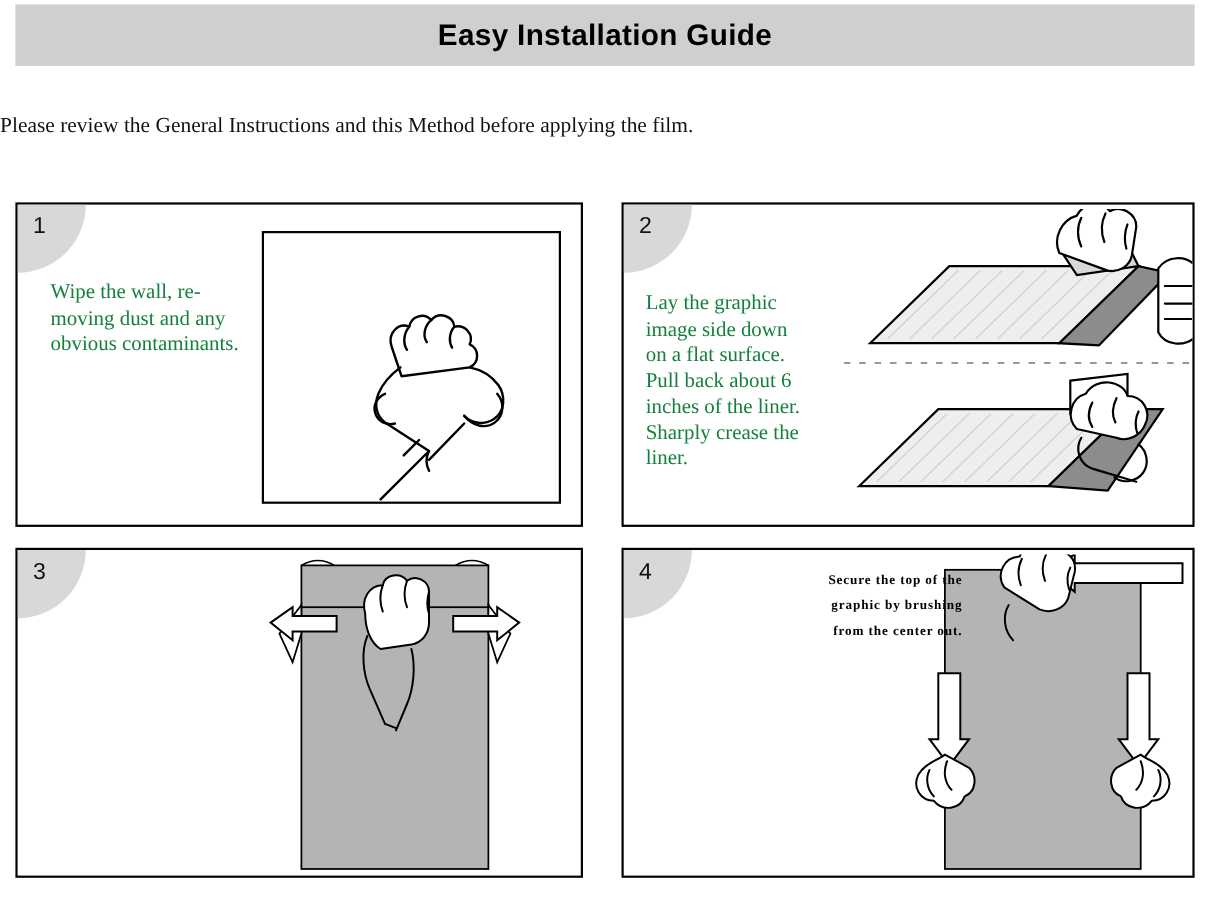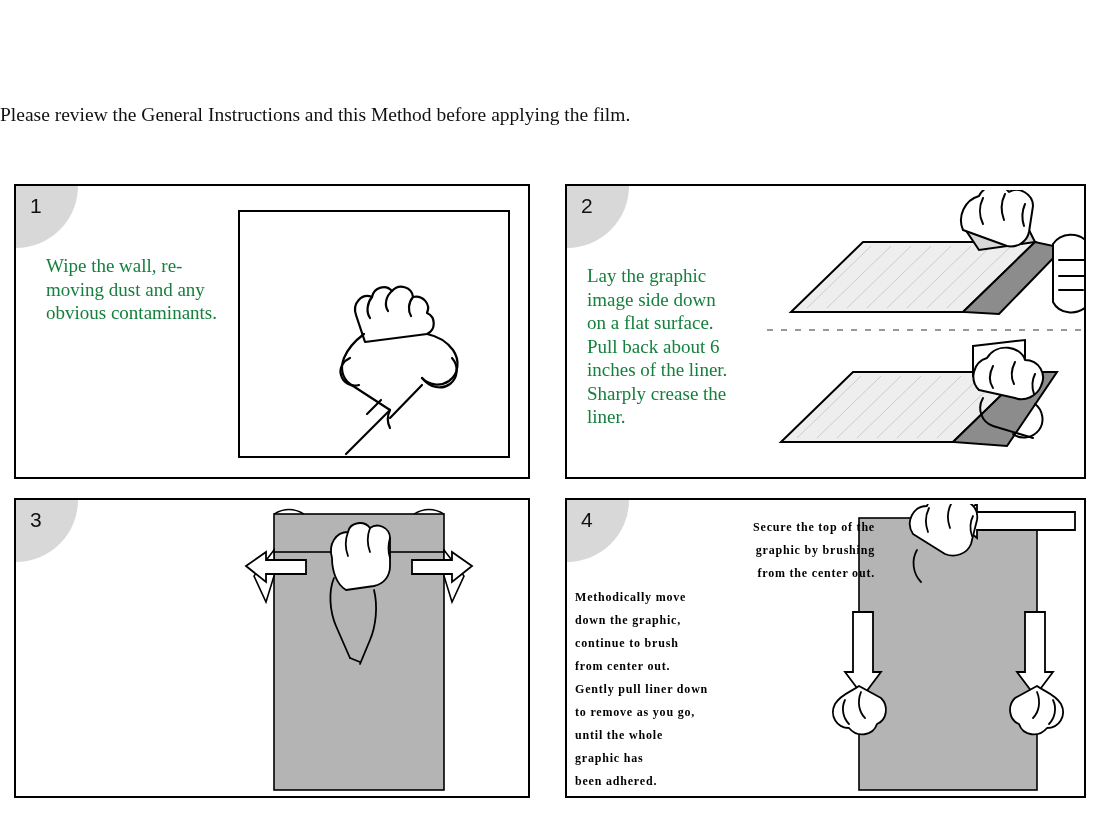--- a/index.html
+++ b/index.html
@@ -121,20 +121,23 @@
     border: 2px solid #000000;
     background: #ffffff;
     box-sizing: border-box;
   }
 </style>
 </head>
 <body>
 
 <div class="page">
 
+  <div class="header-band">
+    <div class="header-title">Easy Installation Guide</div>
+  </div>
 
   <div class="intro">Please review the General Instructions and this Method before applying the film.</div>
 
   <div class="panel" id="panel1">
     <div class="corner-shade"></div>
     <div class="step-num">1</div>
     <div class="step-text">Wipe the wall, re-
 moving dust and any
 obvious contaminants.</div>
 
@@ -271,29 +274,20 @@
       </g>
     </svg>
   </div>
 
   <div class="panel" id="panel4">
     <div class="corner-shade"></div>
     <div class="step-num">4</div>
     <div class="step-text-bold" id="p4-head">Secure the top of the
 graphic by brushing
 from the center out.</div>
-    <div class="step-text-bold" id="p4-body">Methodically move
-down the graphic,
-continue to brush
-from center out.
-Gently pull liner down
-to remove as you go,
-until the whole
-graphic has
-been adhered.</div>
 
     <svg class="art" style="left:250px; top:4px;" width="270" height="292" viewBox="0 0 270 292">
 
       <rect x="42" y="14" width="178" height="272" fill="#b4b4b4" stroke="#000" stroke-width="1.6"></rect>
 
       <polygon points="136,14 160,0 160,8 258,8 258,26 160,26 160,34" fill="#ffffff" stroke="#000" stroke-width="1.8"></polygon>
 
       <g fill="#ffffff" stroke="#000" stroke-width="1.8" stroke-linejoin="round" stroke-linecap="round">
         <path d="M96 30 c-8 -12 0 -28 14 -28 c4 -12 22 -14 30 -4 c12 -4 22 6 20 18 l-6 24 c-4 10 -16 14 -26 10 l-32 -20 z"></path>
         <path d="M112 4 c-4 8 -4 16 -1 24" fill="none"></path>

